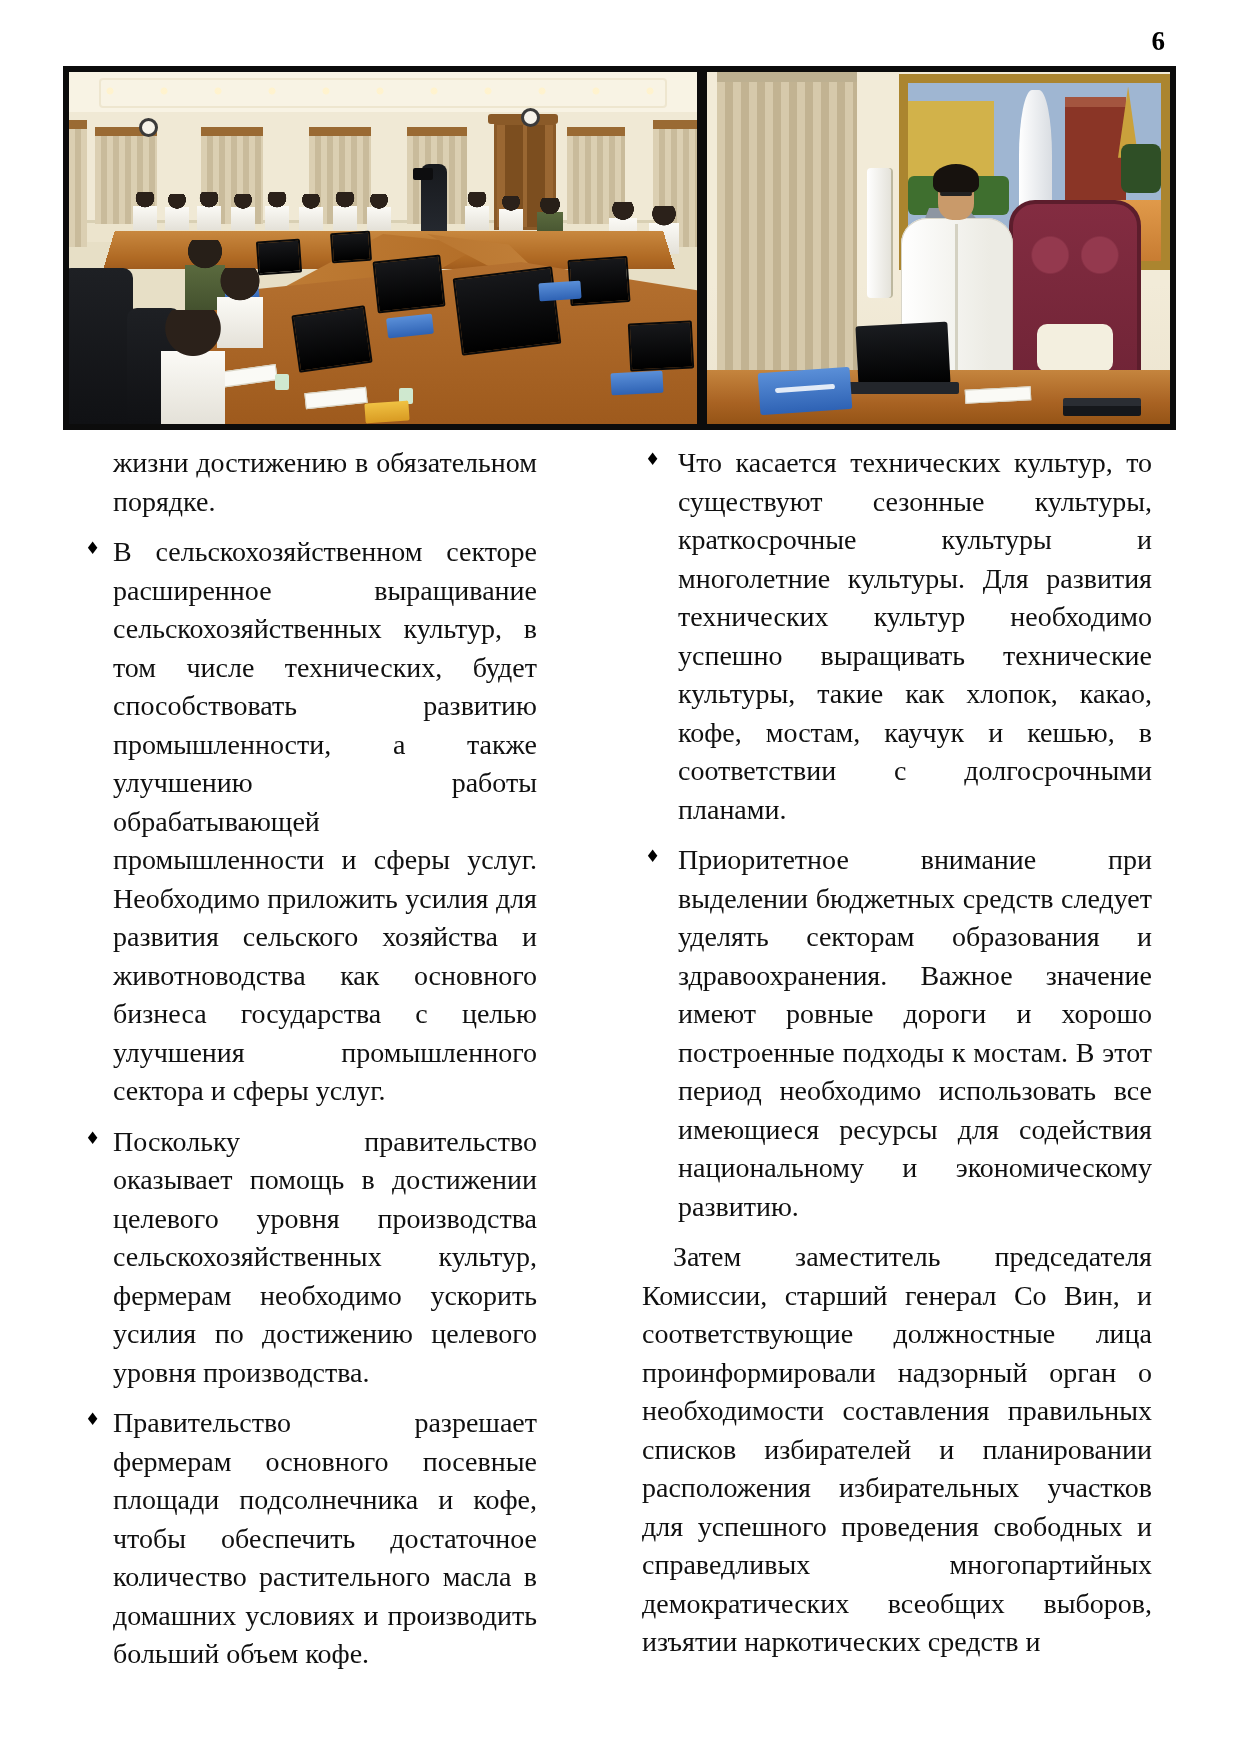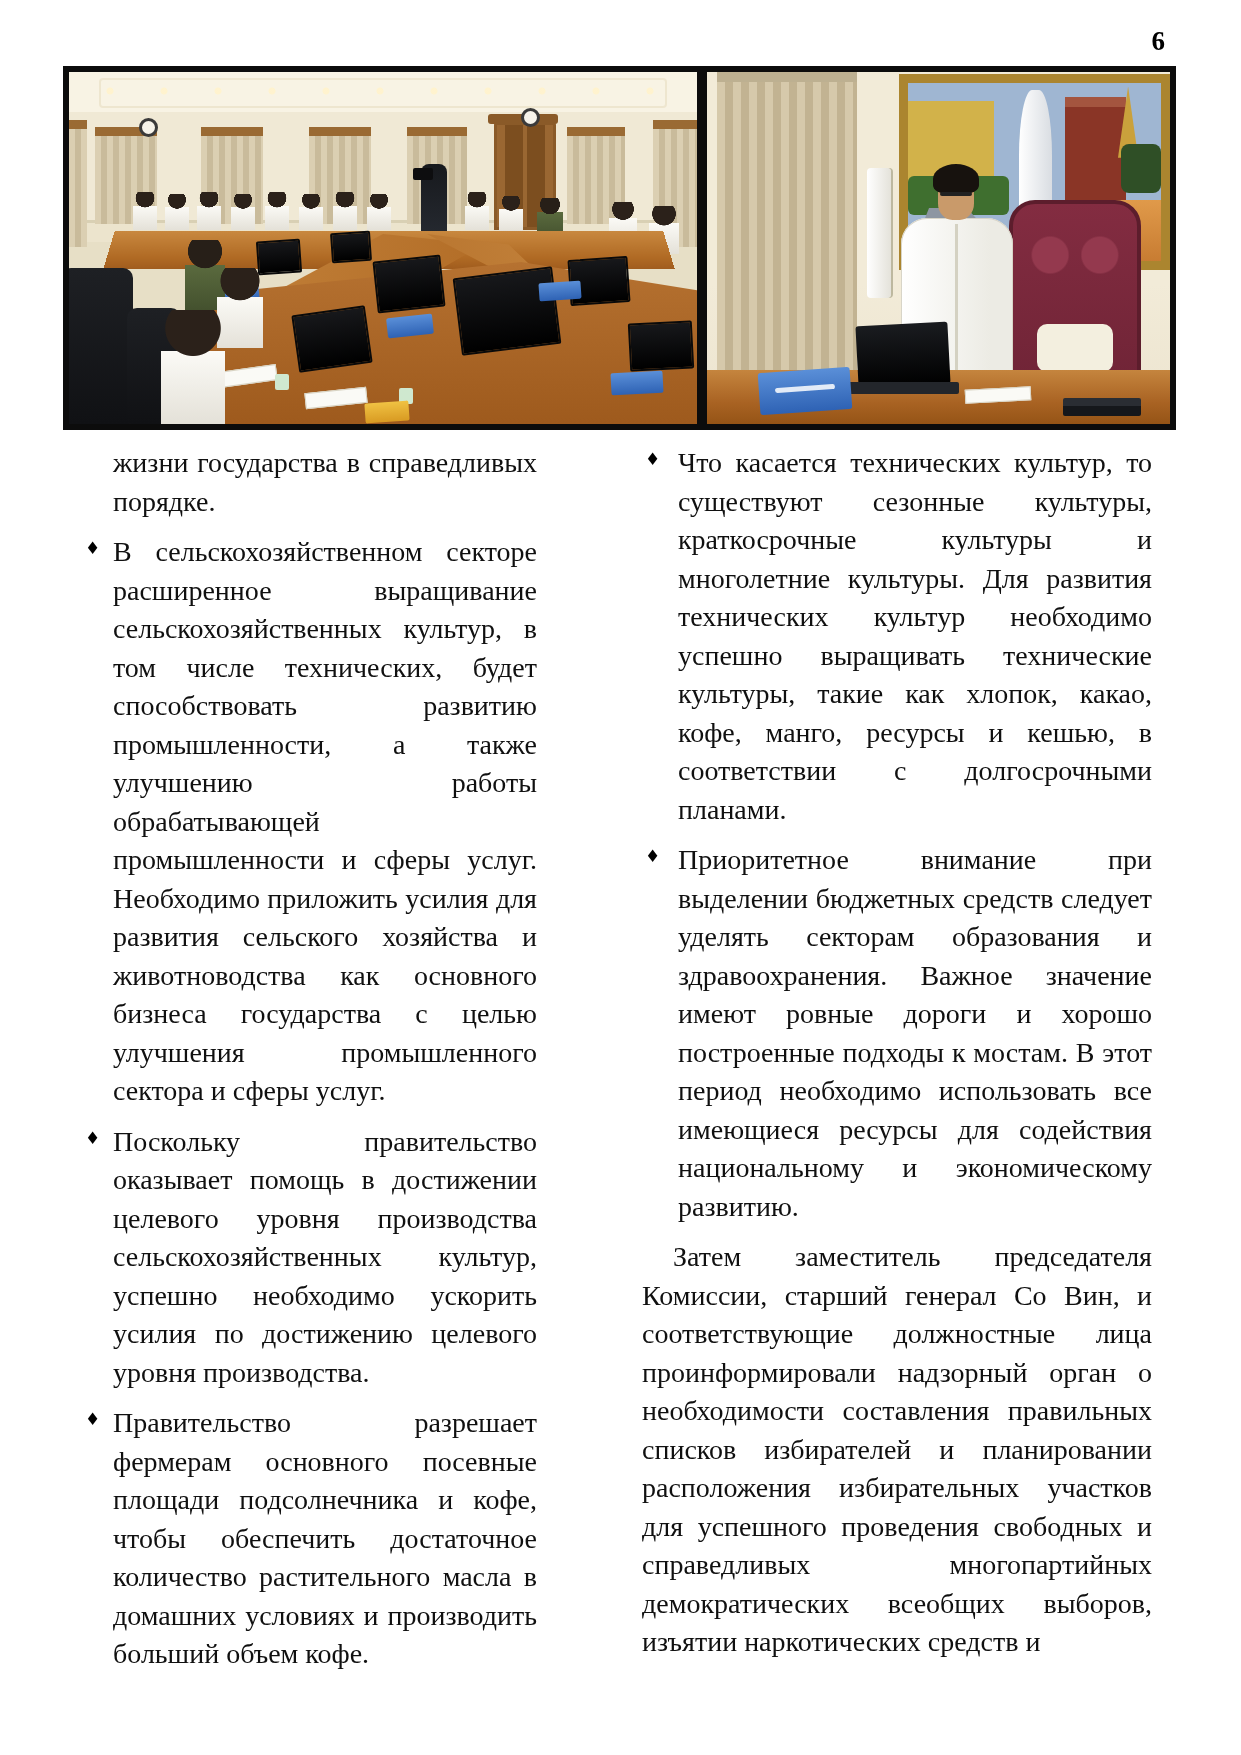--- a/index.html
+++ b/index.html
@@ -234,40 +234,40 @@
     <div class="abs laptop-base"></div>
     <div class="abs paper" style="left:258px;top:316px;width:64px;height:12px;transform:rotate(-3deg);"></div>
     <div class="abs books"></div>
     <div class="abs placard-right"></div>
     <div class="abs placard-text"></div>
   </div>
 </div>
 
 <div class="col col-left">
   <div class="para hang">
-    <span class="ptext">жизни государства в справедливых порядке.</span>
+    <span class="ptext">жизни достижению в обязательном порядке.</span>
   </div>
   <div class="para hang">
     <span class="bullet">♦</span>
     <span class="ptext">В сельскохозяйственном секторе расширенное выращивание сельскохозяйственных культур, в том числе технических, будет способствовать развитию промышленности, а также улучшению работы обрабатывающей промышленности и сферы услуг. Необходимо приложить усилия для развития сельского хозяйства и животноводства как основного бизнеса государства с целью улучшения промышленного сектора и сферы услуг.</span>
   </div>
   <div class="para hang">
     <span class="bullet">♦</span>
-    <span class="ptext">Поскольку правительство оказывает помощь в достижении целевого уровня производства сельскохозяйственных культур, успешно необходимо ускорить усилия по достижению целевого уровня производства.</span>
+    <span class="ptext">Поскольку правительство оказывает помощь в достижении целевого уровня производства сельскохозяйственных культур, фермерам необходимо ускорить усилия по достижению целевого уровня производства.</span>
   </div>
   <div class="para hang">
     <span class="bullet">♦</span>
     <span class="ptext">Правительство разрешает фермерам основного посевные площади подсолнечника и кофе, чтобы обеспечить достаточное количество растительного масла в домашних условиях и производить больший объем кофе.</span>
   </div>
 </div>
 
 <div class="col col-right">
   <div class="para hang">
     <span class="bullet">♦</span>
-    <span class="ptext">Что касается технических культур, то существуют сезонные культуры, краткосрочные культуры и многолетние культуры. Для развития технических культур необходимо успешно выращивать технические культуры, такие как хлопок, какао, кофе, манго, ресурсы и кешью, в соответствии с долгосрочными планами.</span>
+    <span class="ptext">Что касается технических культур, то существуют сезонные культуры, краткосрочные культуры и многолетние культуры. Для развития технических культур необходимо успешно выращивать технические культуры, такие как хлопок, какао, кофе, мостам, каучук и кешью, в соответствии с долгосрочными планами.</span>
   </div>
   <div class="para hang">
     <span class="bullet">♦</span>
     <span class="ptext">Приоритетное внимание при выделении бюджетных средств следует уделять секторам образования и здравоохранения. Важное значение имеют ровные дороги и хорошо построенные подходы к мостам. В этот период необходимо использовать все имеющиеся ресурсы для содействия национальному и экономическому развитию.</span>
   </div>
   <div class="para indent">
     <span class="ptext">Затем заместитель председателя Комиссии, старший генерал Со Вин, и соответствующие должностные лица проинформировали надзорный орган о необходимости составления правильных списков избирателей и планировании расположения избирательных участков для успешного проведения свободных и справедливых многопартийных демократических всеобщих выборов, изъятии наркотических средств и</span>
   </div>
 </div>
 

